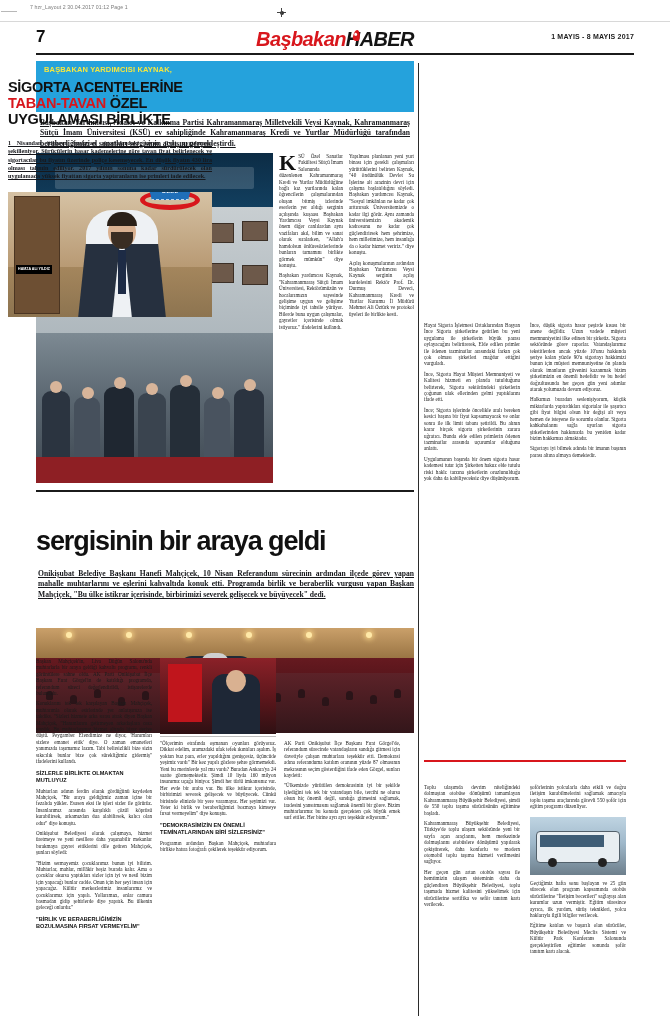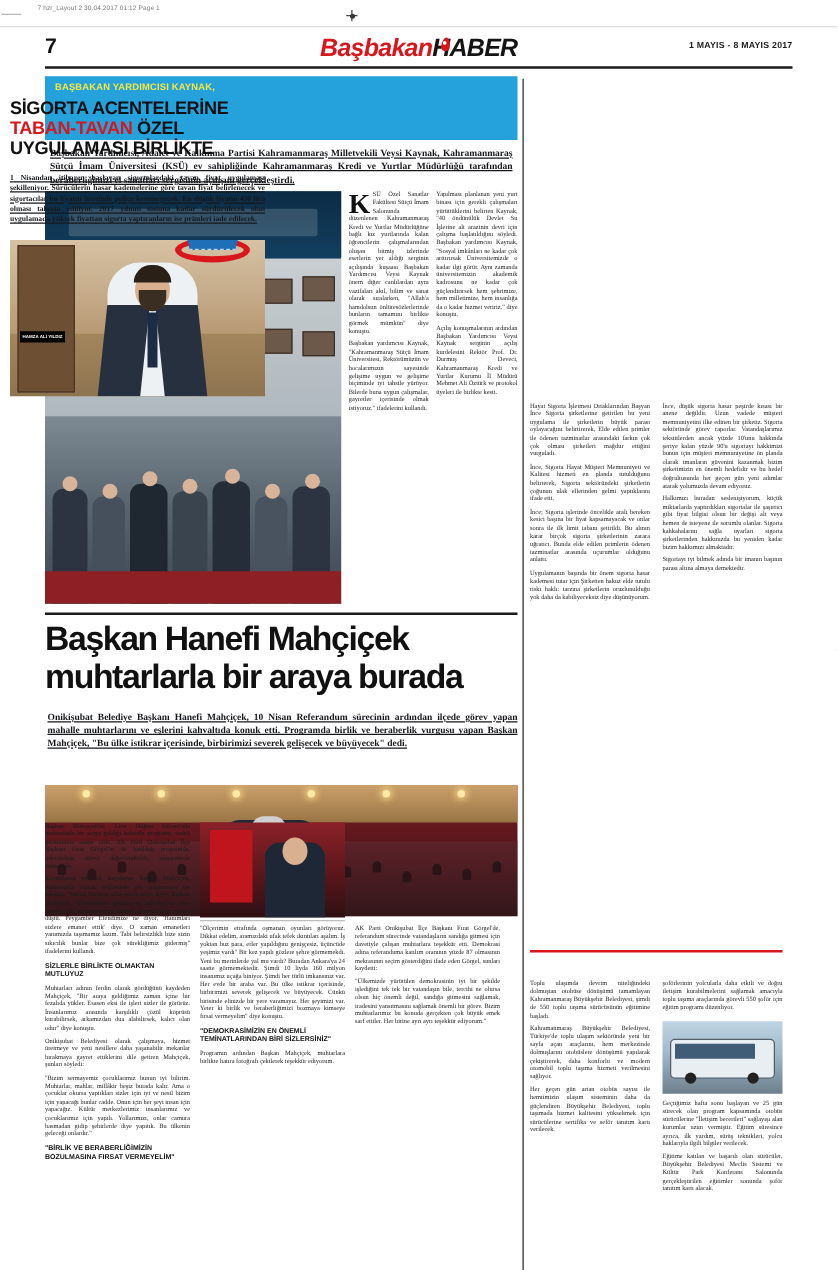--- a/index.html
+++ b/index.html
@@ -539,22 +539,22 @@
     <div class="bus-wheel" style="left:18px;"></div>
     <div class="bus-wheel" style="left:68px;"></div>
   </div>
   <div class="bus-col" style="left:530px; top:858px; width:96px;">
     <p>Geçtiğimiz hafta sonu başlayan ve 25 gün sürecek olan program kapsamında otobüs sürücülerine "İletişim becerileri" sağlayışı alan kurumlar uzun vermiştir. Eğitim süresince ayrıca, ilk yardım, sürüş teknikleri, yolcu haklarıyla ilgili bilgiler verilecek.</p>
     <p>Eğitime katılan ve başarılı olan sürücüler, Büyükşehir Belediyesi Meclis Sistemi ve Kültür Park Konferans Salonunda gerçekleştirilen eğitimler sonunda şoför tanıtım kartı alacak.</p>
   </div>
 
   <div class="divider"></div>
   <div class="head2">
-    <span>Başkan Hanefi Mahçiçek</span><br>
-    <span>muhtarlarla bir araya burada</span>
+    <br>
+    <span>sergisinin bir araya geldi</span>
   </div>
   <div class="lede2">Onikişubat Belediye Başkanı Hanefi Mahçiçek, 10 Nisan Referandum sürecinin ardından ilçede görev yapan mahalle muhtarlarını ve eşlerini kahvaltıda konuk etti. Programda birlik ve beraberlik vurgusu yapan Başkan Mahçiçek, "Bu ülke istikrar içerisinde, birbirimizi severek gelişecek ve büyüyecek" dedi.</div>
 
   <div class="photo2">
     <div class="hall-ceiling">
       <div class="hall-lamp" style="left:30px;"></div>
       <div class="hall-lamp" style="left:90px;"></div>
       <div class="hall-lamp" style="left:150px;"></div>
       <div class="hall-lamp" style="left:210px;"></div>
       <div class="hall-lamp" style="left:270px;"></div>

